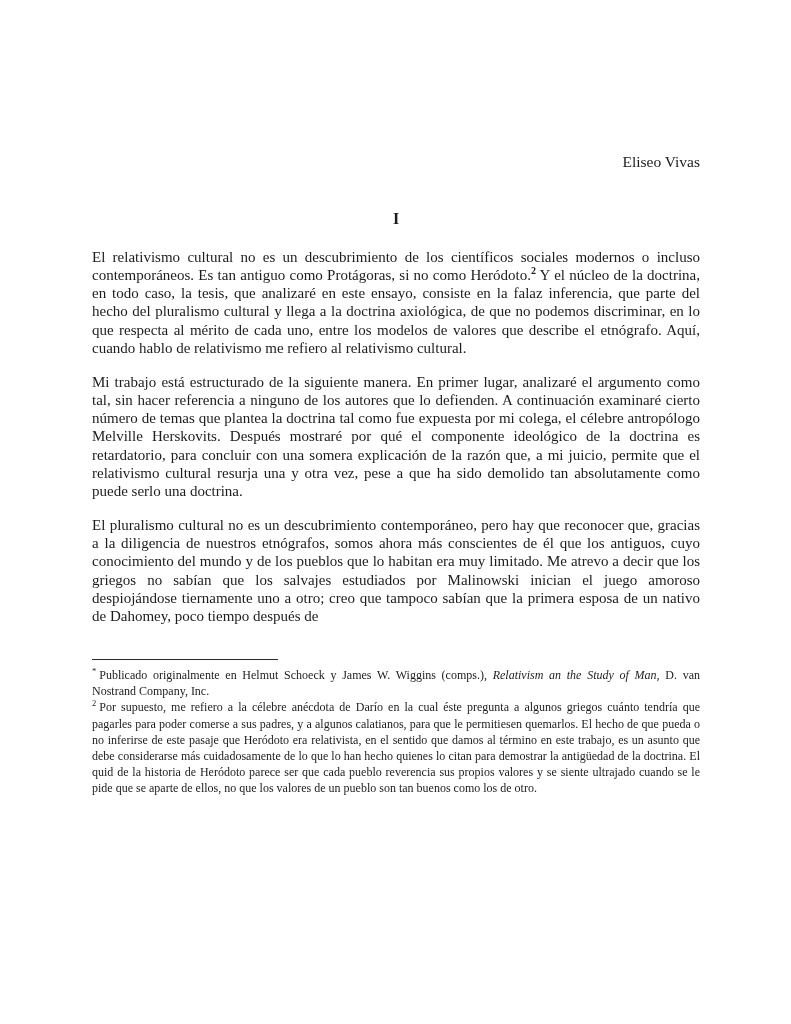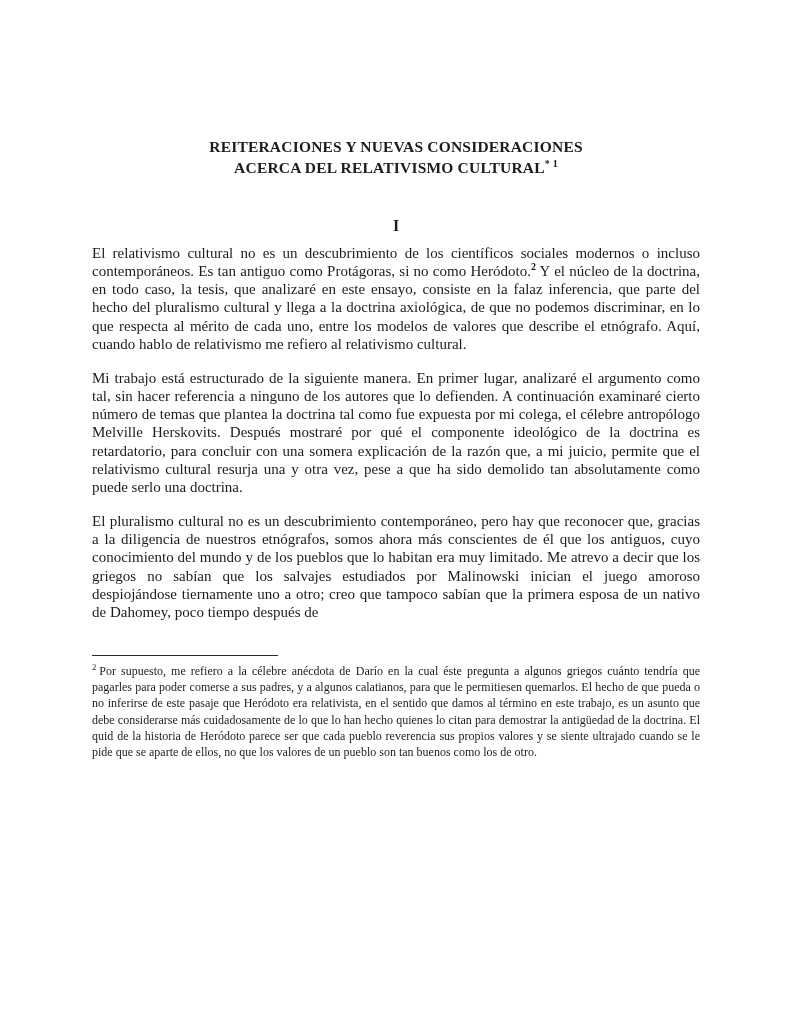--- a/index.html
+++ b/index.html
@@ -49,21 +49,21 @@
     font-weight: bold;
     line-height: 16px;
   }
   .body-text p {
     margin: 16px 0 0 0;
     font-size: 15px;
     line-height: 18.15px;
     text-align: justify;
   }
   .body-text p.first {
-    margin-top: 10px;
+    margin-top: 21px;
   }
   .body-text sup {
     font-size: 10px;
     line-height: 0;
     font-weight: bold;
   }
   .footnotes {
     margin-top: 34px;
   }
   .footnote-rule {
@@ -83,33 +83,31 @@
     line-height: 0;
     margin-right: 3px;
   }
 </style>
 </head>
 <body>
 
 <div class="sheet">
   <div class="content">
 
-    <h1 class="doc-title">
-      <span>REITERACIONES Y NUEVAS CONSIDERACIONES</span><br>
-      <span>ACERCA DEL RELATIVISMO CULTURAL</span><sup>* 1</sup>
-    </h1>
 
+    <div class="author-line">Eliseo Vivas</div>
 
     <div class="section-heading">I</div>
 
     <div class="body-text">
       <p class="first"><span>El relativismo cultural no es un descubrimiento de los científicos sociales modernos o incluso contemporáneos. Es tan antiguo como Protágoras, si no como Heródoto.</span><sup>2</sup><span> Y el núcleo de la doctrina, en todo caso, la tesis, que analizaré en este ensayo, consiste en la falaz inferencia, que parte del hecho del pluralismo cultural y llega a la doctrina axiológica, de que no podemos discriminar, en lo que respecta al mérito de cada uno, entre los modelos de valores que describe el etnógrafo. Aquí, cuando hablo de relativismo me refiero al relativismo cultural.</span></p>
       <p><span>Mi trabajo está estructurado de la siguiente manera. En primer lugar, analizaré el argumento como tal, sin hacer referencia a ninguno de los autores que lo defienden. A continuación examinaré cierto número de temas que plantea la doctrina tal como fue expuesta por mi colega, el célebre antropólogo Melville Herskovits. Después mostraré por qué el componente ideológico de la doctrina es retardatorio, para concluir con una somera explicación de la razón que, a mi juicio, permite que el relativismo cultural resurja una y otra vez, pese a que ha sido demolido tan absolutamente como puede serlo una doctrina.</span></p>
       <p><span>El pluralismo cultural no es un descubrimiento contemporáneo, pero hay que reconocer que, gracias a la diligencia de nuestros etnógrafos, somos ahora más conscientes de él que los antiguos, cuyo conocimiento del mundo y de los pueblos que lo habitan era muy limitado. Me atrevo a decir que los griegos no sabían que los salvajes estudiados por Malinowski inician el juego amoroso despiojándose tiernamente uno a otro; creo que tampoco sabían que la primera esposa de un nativo de Dahomey, poco tiempo después de</span></p>
     </div>
 
     <div class="footnotes">
       <div class="footnote-rule"></div>
+      <p class="footnote"><sup class="fn-marker">*</sup><span><span>Publicado originalmente en Helmut Schoeck y James W. Wiggins (comps.), </span><span style="font-style: italic;">Relativism an the Study of Man</span><span>, D. van Nostrand Company, Inc.</span></span></p>
       <p class="footnote"><sup class="fn-marker">2</sup><span><span>Por supuesto, me refiero a la célebre anécdota de Darío en la cual éste pregunta a algunos griegos cuánto tendría que pagarles para poder comerse a sus padres, y a algunos calatianos, para que le permitiesen quemarlos. El hecho de que pueda o no inferirse de este pasaje que Heródoto era relativista, en el sentido que damos al término en este trabajo, es un asunto que debe considerarse más cuidadosamente de lo que lo han hecho quienes lo citan para demostrar la antigüedad de la doctrina. El quid de la historia de Heródoto parece ser que cada pueblo reverencia sus propios valores y se siente ultrajado cuando se le pide que se aparte de ellos, no que los valores de un pueblo son tan buenos como los de otro.</span></span></p>
     </div>
 
   </div>
 </div>
 
 </body></html>

